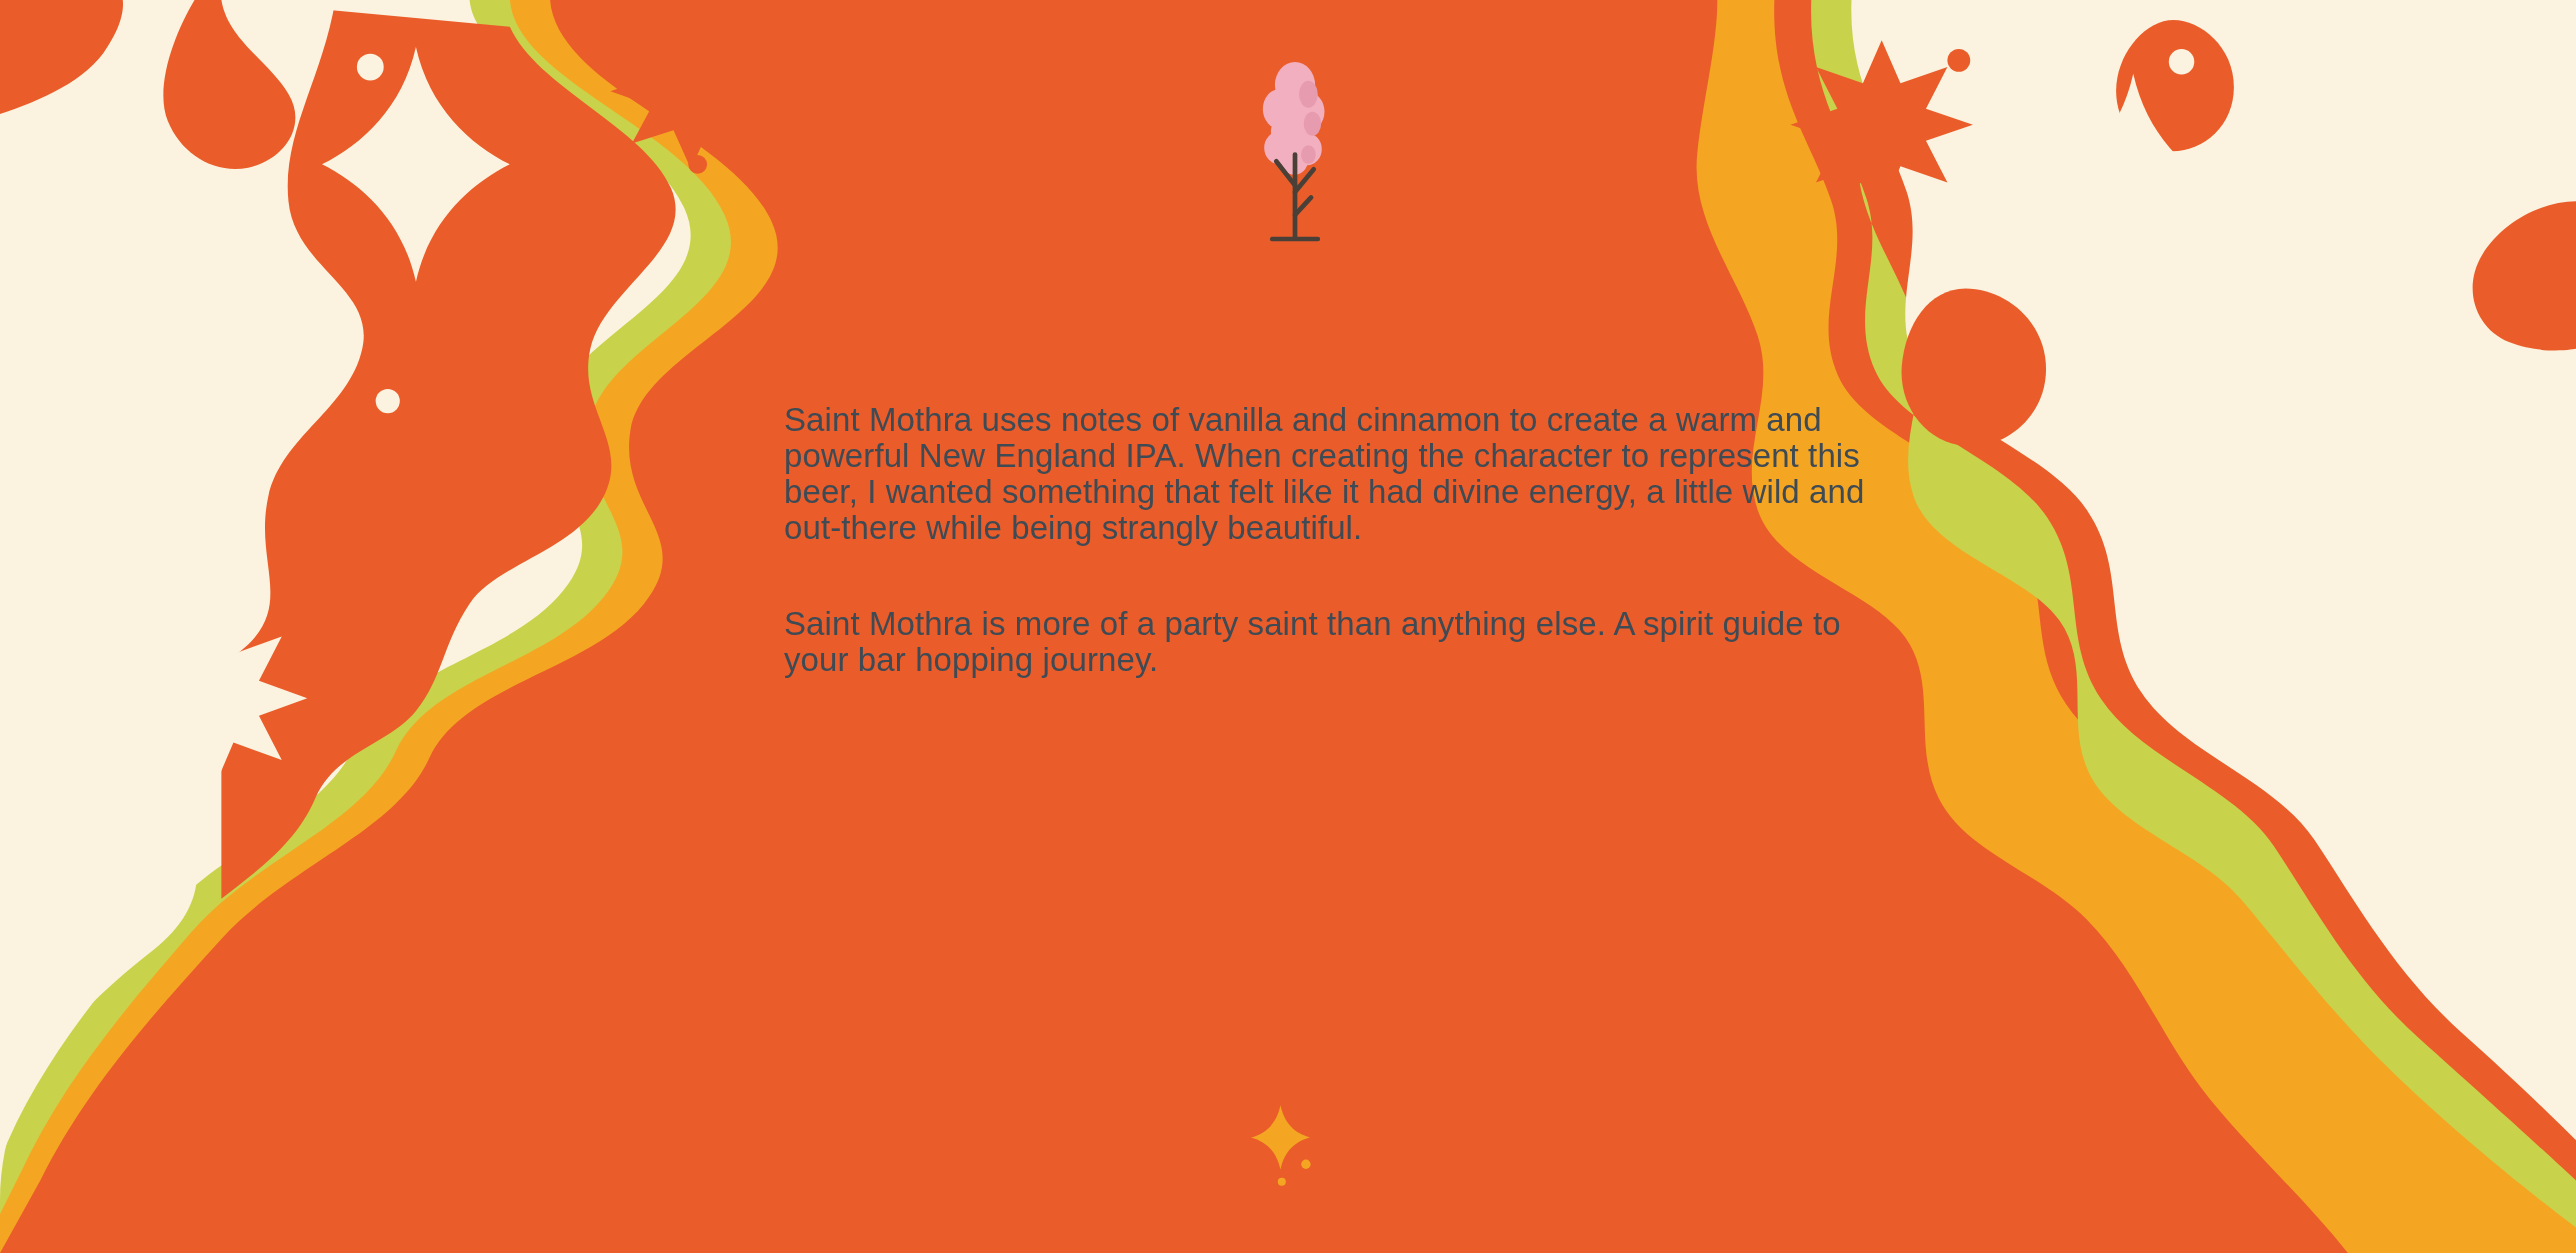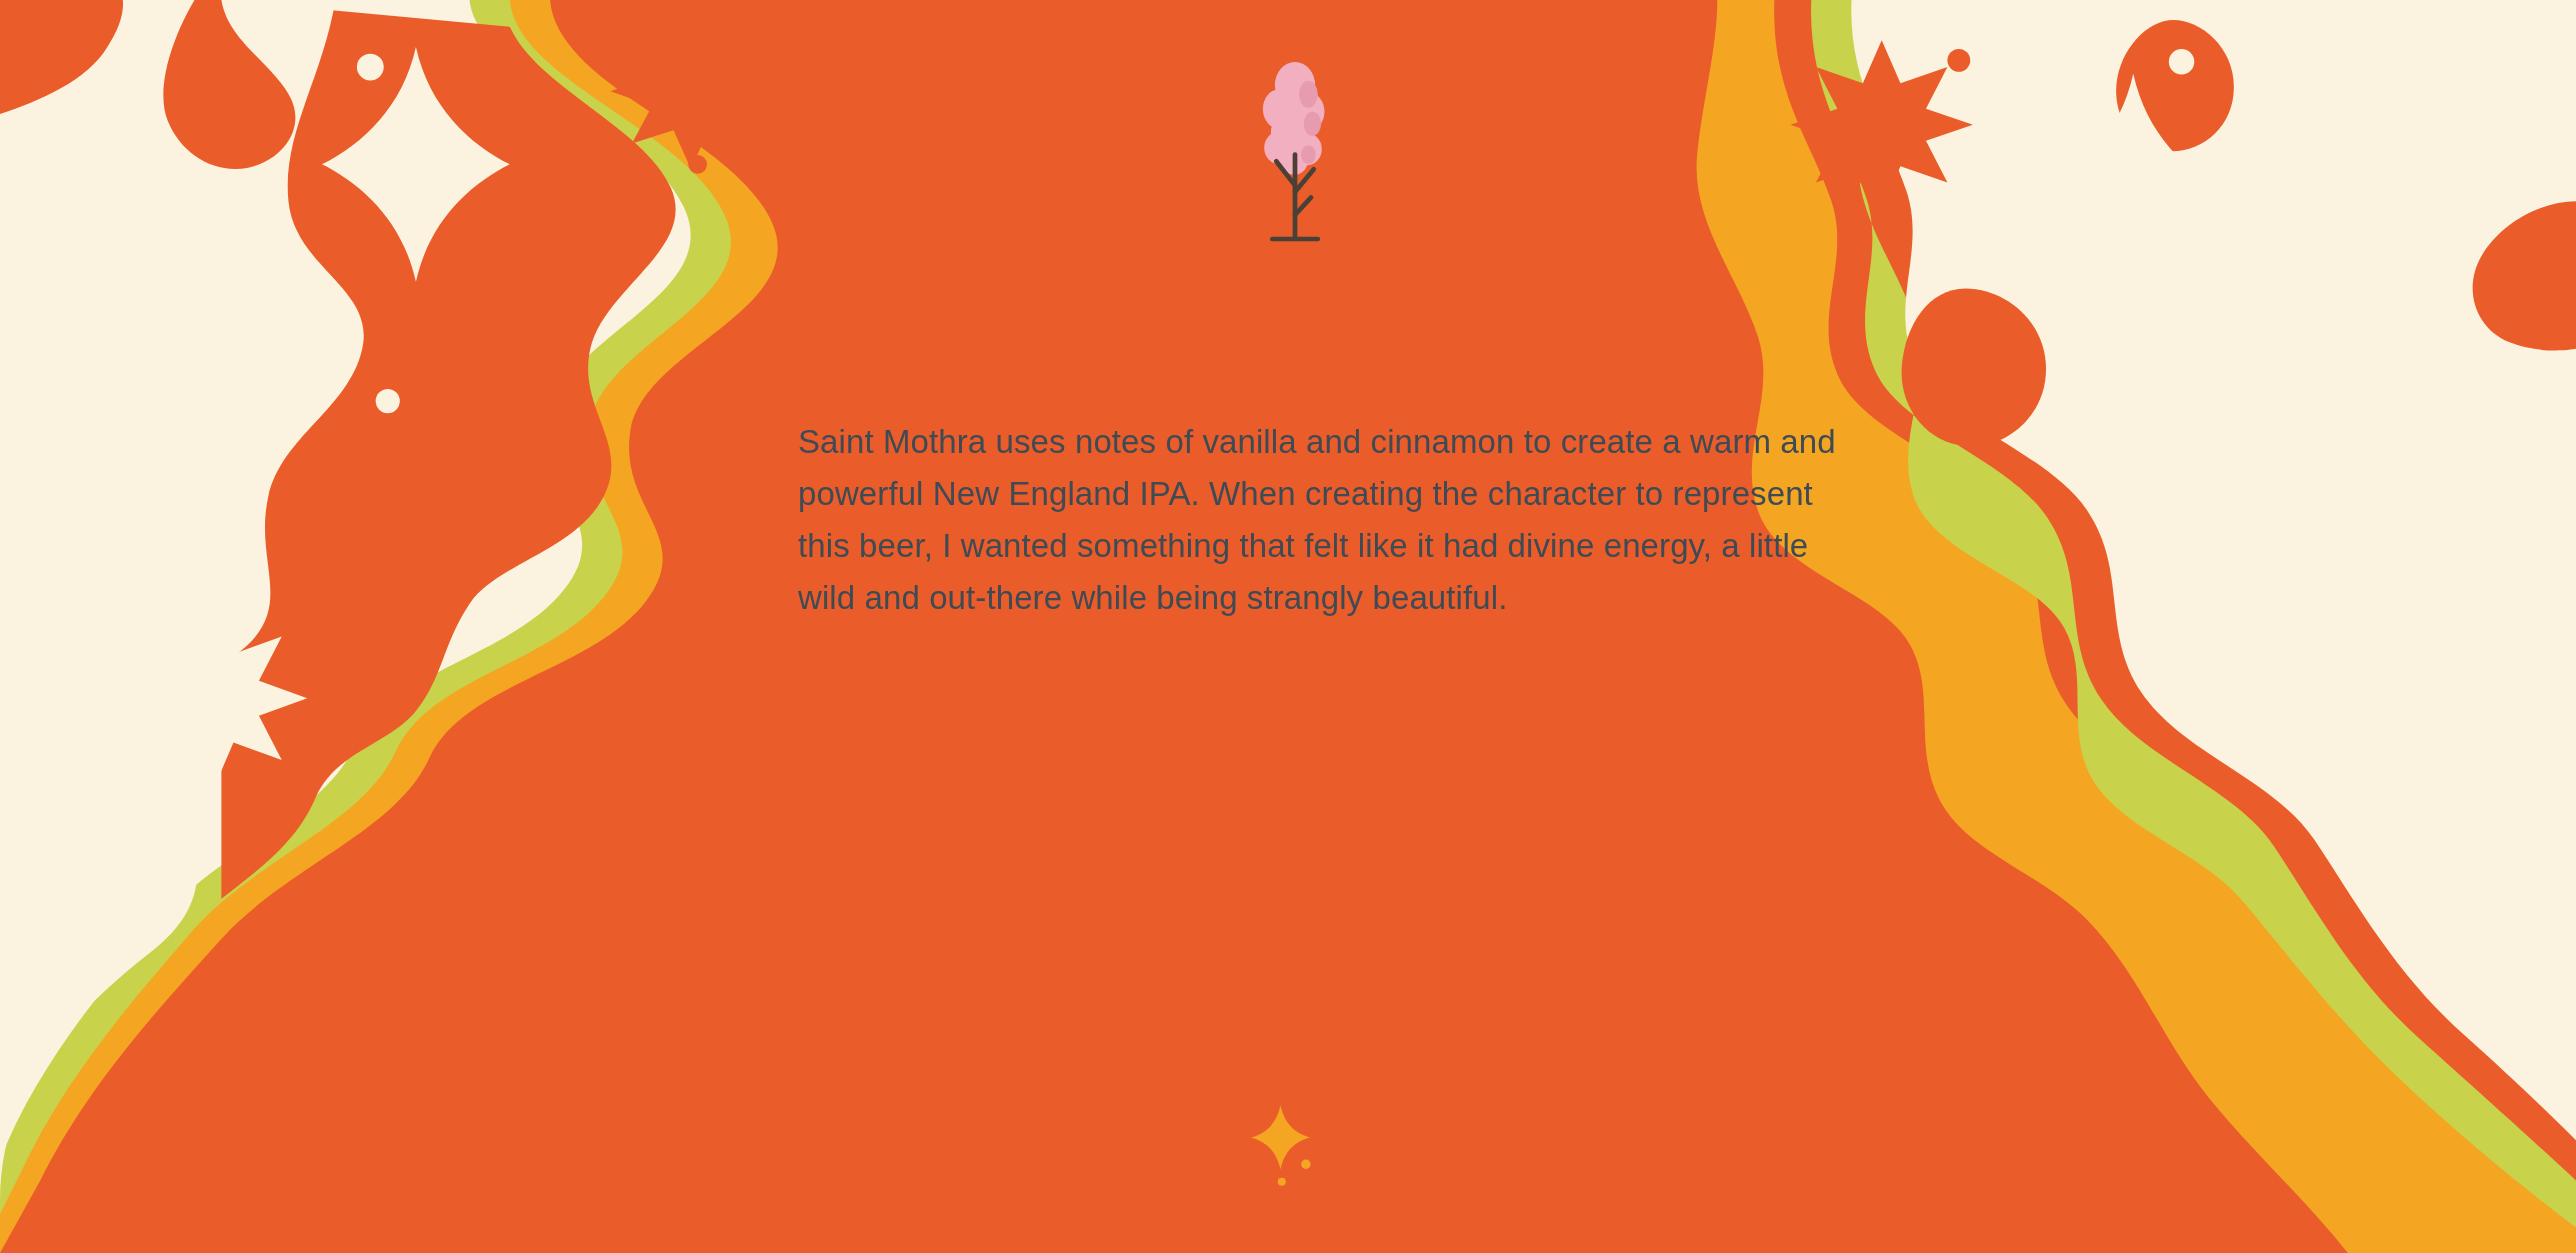--- a/index.html
+++ b/index.html
@@ -52,24 +52,24 @@
   #bottom-sparkle svg { display:block; width:100%; height:100%; }
 
   
   #copy {
     position: absolute;
     left: 784px;
     top: 402px;
     width: 1087px;
   }
   #copy p {
-    margin: 14px;
+    margin: 0;
     color: #3E4A54;
     font-size: 33px;
-    line-height: 52px;
+    line-height: 36px;
     letter-spacing: 0.1px;
     font-weight: 400;
   }
   #copy p + p {
     margin-top: 60px;
   }
 </style>
 </head>
 <body>
 
@@ -224,20 +224,21 @@
         <path d="M100 196 L 72 160"></path>
         <path d="M100 206 L 128 172"></path>
         <path d="M100 240 L 124 214"></path>
       </g>
       <path d="M66 276 L 134 276" stroke="#4A4038" stroke-width="7" stroke-linecap="round"></path>
     </svg>
   </div>
 
   <div id="copy">
     <p>Saint Mothra uses notes of vanilla and cinnamon to create a warm and powerful New England IPA. When creating the character to represent this beer, I wanted something that felt like it had divine energy, a little wild and out-there while being strangly beautiful.</p>
+    <p>Saint Mothra is more of a party saint than anything else. A spirit guide to your bar hopping journey.</p>
   </div>
 
   <div id="bottom-sparkle">
     <svg viewBox="0 0 120 130" aria-hidden="true">
       <path d="M48 8 C 54 36, 70 50, 92 56 C 70 62, 54 76, 48 104
                C 42 76, 26 62, 4 56 C 26 50, 42 36, 48 8 Z" fill="#F4A623"></path>
       <circle cx="86" cy="96" r="7" fill="#F4A623"></circle>
       <circle cx="50" cy="122" r="6" fill="#F4A623"></circle>
     </svg>
   </div>

